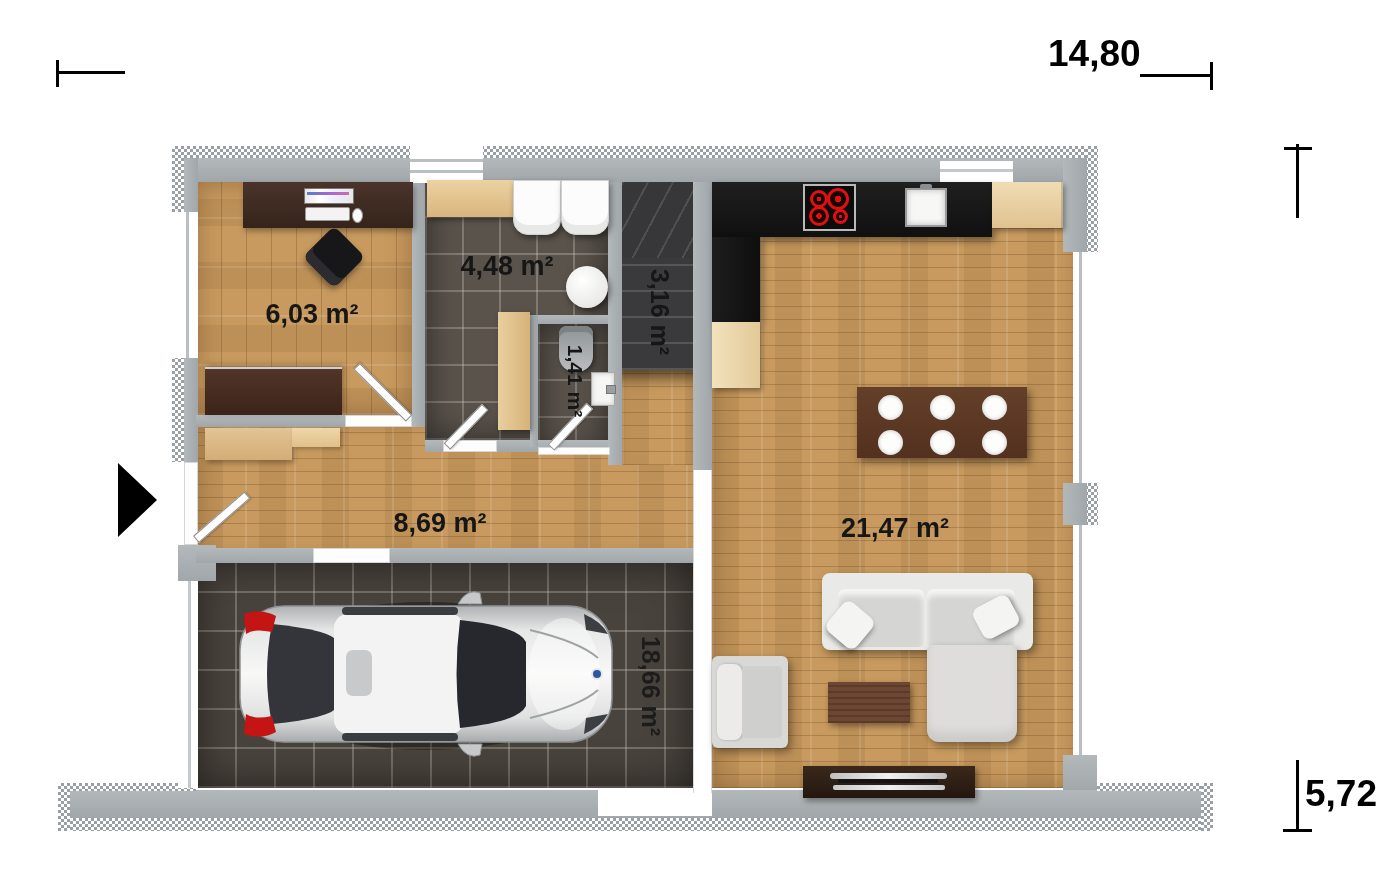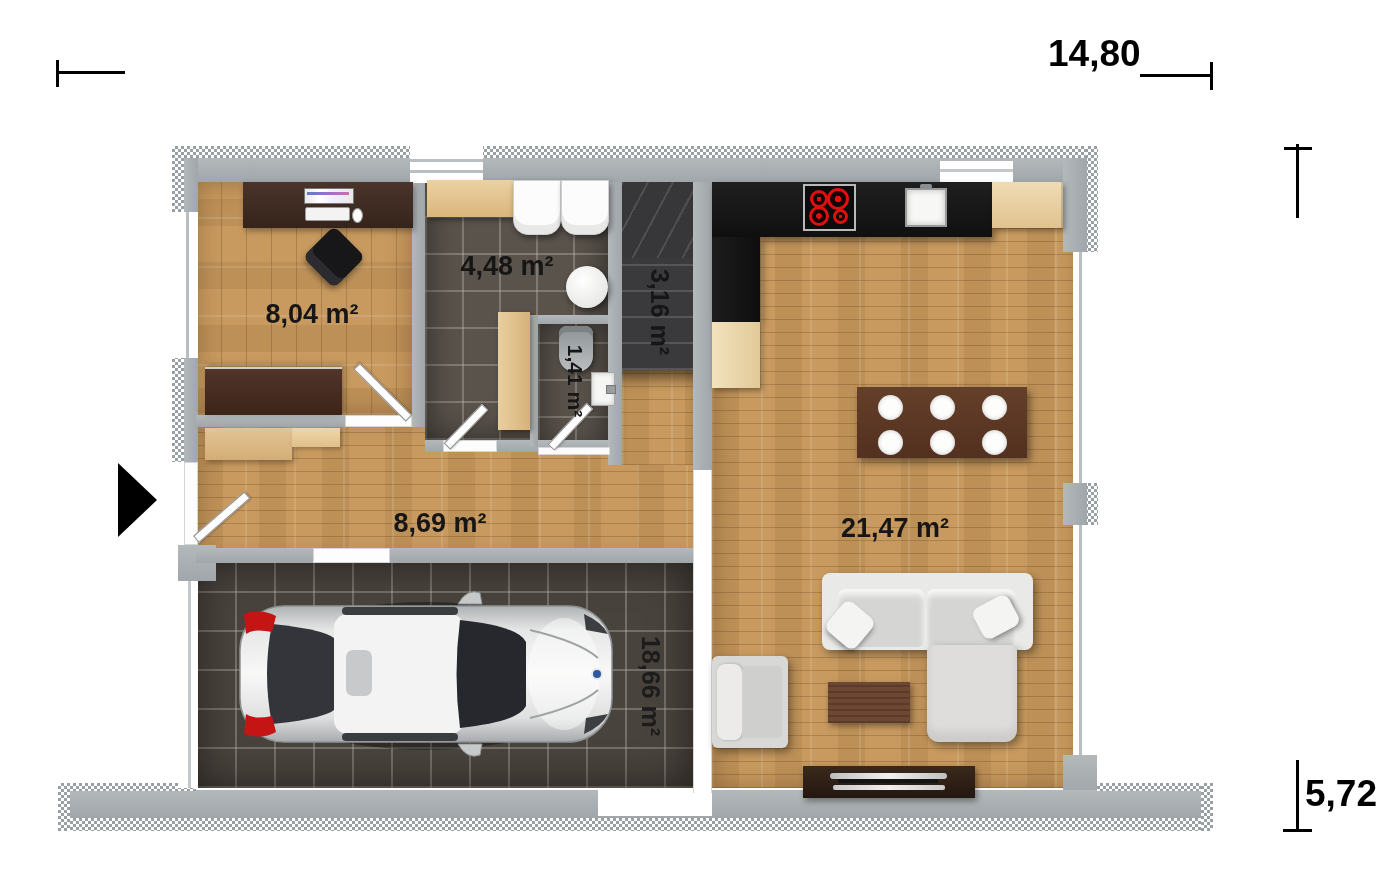--- a/index.html
+++ b/index.html
@@ -223,21 +223,21 @@
     <path d="M296 128 Q346 116 364 100" stroke="#9fa2a4" stroke-width="2" fill="none"></path>
     <path d="M350 24 Q368 32 374 44 L352 40 Z" fill="#3c3e42"></path>
     <path d="M350 144 Q368 136 374 124 L352 128 Z" fill="#3c3e42"></path>
     <path d="M10 24 Q28 18 42 26 L38 42 Q20 38 12 44 Z" fill="#c41414"></path>
     <path d="M10 144 Q28 150 42 142 L38 126 Q20 130 12 124 Z" fill="#c41414"></path>
     <path d="M224 14 Q233 -2 246 3 L248 14 Z" fill="#c6c9ca" stroke="#8f9294"></path>
     <path d="M224 154 Q233 170 246 165 L248 154 Z" fill="#c6c9ca" stroke="#8f9294"></path>
     <circle cx="363" cy="84" r="5" fill="#2b57a3" stroke="#e6e8e9" stroke-width="2"></circle>
   </svg>
 
-  <div class="lbl" style="left:312px;top:314px;font-size:27px;">8,04 m²</div>
+  <div class="lbl" style="left:312px;top:314px;font-size:27px;">6,03 m²</div>
   <div class="lbl" style="left:507px;top:266px;font-size:27px;">4,48 m²</div>
   <div class="lbl lblr" style="left:575px;top:381px;font-size:21px;">1,41 m²</div>
   <div class="lbl lblr" style="left:659px;top:312px;font-size:25px;">3,16 m²</div>
   <div class="lbl" style="left:440px;top:504px;font-size:27px;margin-top:19px;">8,69 m²</div>
   <div class="lbl" style="left:895px;top:528px;font-size:27px;">21,47 m²</div>
   <div class="lbl lblr" style="left:650px;top:686px;font-size:25px;color:#1c1c1c;">18,66 m²</div>
 
   <div class="abs" style="left:118px;top:463px;width:0;height:0;border-top:37px solid transparent;border-bottom:37px solid transparent;border-left:39px solid #000;z-index:5;"></div>
 
   <div class="dimline" style="left:57px;top:71px;width:68px;height:3px;"></div>

